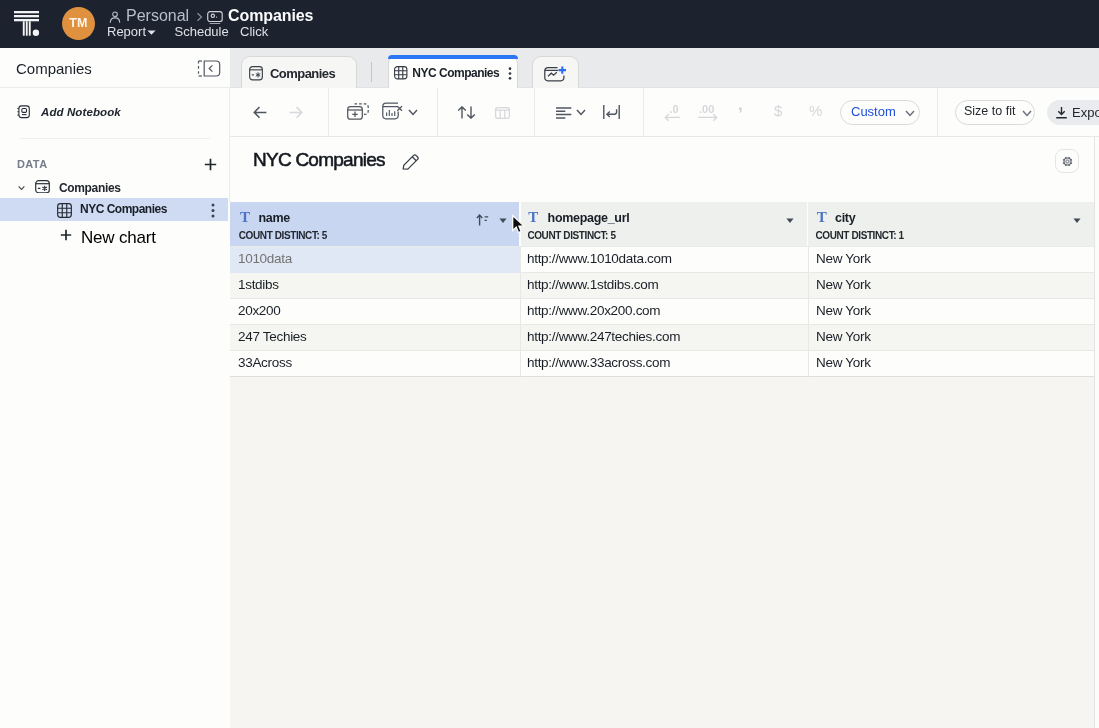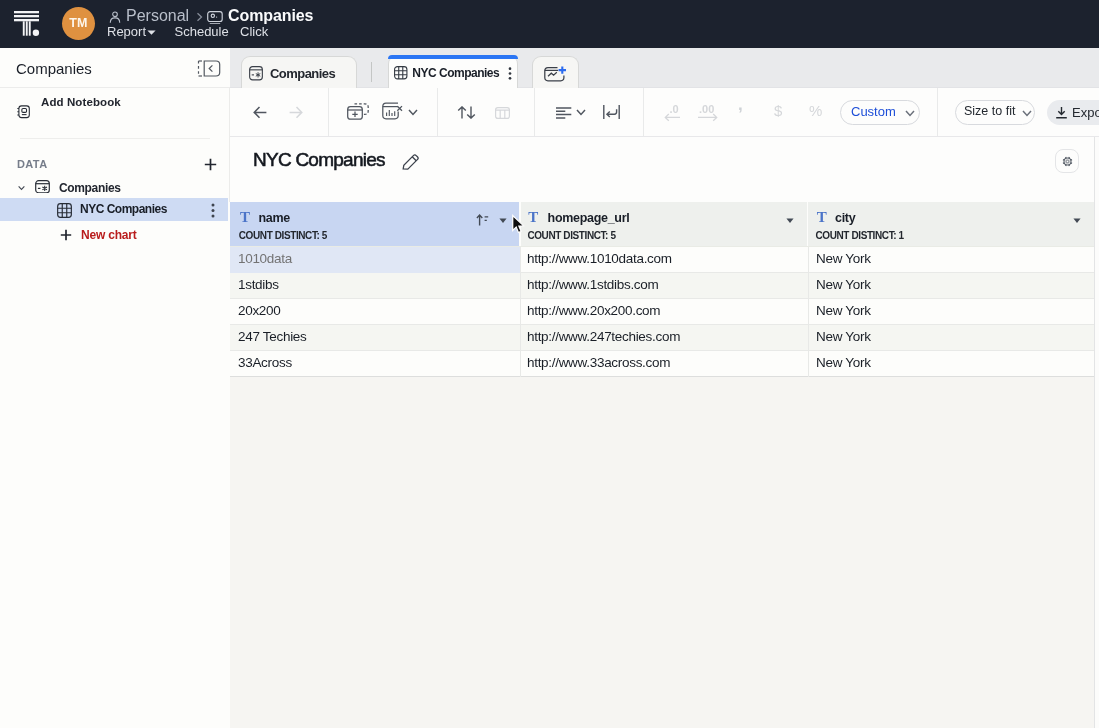--- a/index.html
+++ b/index.html
@@ -72,21 +72,21 @@
     </svg>
 
     <svg class="abs" style="left:17px;top:57px;" width="13" height="13.5" viewBox="0 0 15 15">
       <g fill="none" stroke="#272c35" stroke-width="1.25">
         <rect x="2.2" y="0.7" width="12" height="13.6" rx="3"></rect>
         <path d="M2.2,3.7 H0.4 M2.2,7.5 H0.4 M2.2,11.3 H0.4"></path>
         <rect x="5.6" y="3.8" width="5.4" height="4.4" rx="1.4"></rect>
         <path d="M5.6,10.8 H11"></path>
       </g>
     </svg>
-    <div class="abs" style="left:41px;top:48px;font-size:11.5px;font-weight:700;color:#22262f;letter-spacing:0.1px;">Add Notebook</div>
+    <div class="abs" style="left:41px;top:58px;font-size:11.5px;font-weight:700;color:#22262f;letter-spacing:0.1px;font-style:italic;">Add Notebook</div>
     <div class="abs" style="left:20px;top:90px;width:190px;border-top:1px solid #eeeeec;"></div>
 
     <div class="abs" style="left:17px;top:110px;font-size:11px;font-weight:700;letter-spacing:0.4px;color:#767d8a;">DATA</div>
     <svg class="abs" style="left:204px;top:109.5px;" width="13" height="13" viewBox="0 0 13 13">
       <path d="M6.5,0.8 V12.2 M0.8,6.5 H12.2" stroke="#22262f" stroke-width="1.7" fill="none"></path>
     </svg>
 
     <svg class="abs" style="left:18px;top:136.5px;" width="7" height="6" viewBox="0 0 11 7">
       <path d="M1,1 L5.5,5.6 L10,1" fill="none" stroke="#444a54" stroke-width="1.8"></path>
     </svg>
@@ -112,21 +112,21 @@
       <g fill="#3e444e">
           <circle cx="2" cy="2" r="1.5"></circle>
           <circle cx="2" cy="7.5" r="1.5"></circle>
           <circle cx="2" cy="13" r="1.5"></circle>
         </g>
     </svg>
 
     <svg class="abs" style="left:59.5px;top:181px;" width="12" height="12" viewBox="0 0 12 12">
       <path d="M6,0.8 V11.2 M0.8,6 H11.2" stroke="#22262f" stroke-width="1.7" fill="none"></path>
     </svg>
-    <div class="abs" style="left:81px;top:180px;font-size:12px;color:#b91c1c;letter-spacing:-0.2px;font-weight:bold;">New chart</div>
+    <div class="abs" style="left:81px;top:180px;font-size:17px;color:#000000;letter-spacing:-0.2px;">New chart</div>
   </div>
 
   <div class="abs" id="tabbar" style="left:230px;top:48px;width:869px;height:40px;background:#e9eaec;border-bottom:1px solid #e2e3e6;">
 
     <div class="abs" style="left:11px;top:8px;width:116px;height:32px;background:#f6f6f4;border:1px solid #d7d8d7;border-bottom:none;border-radius:9px 9px 0 0;"></div>
     <svg class="abs" style="left:18.5px;top:18px;" width="14" height="14.5" viewBox="0 0 15 15.5">
       <g fill="none" stroke="#3a3f48" stroke-width="1.2">
         <rect x="0.7" y="0.7" width="13.6" height="14.1" rx="3.1"></rect>
         <path d="M0.7,4.1 H14.3"></path>
         <path d="M2.9,9.5 H5.4"></path>

